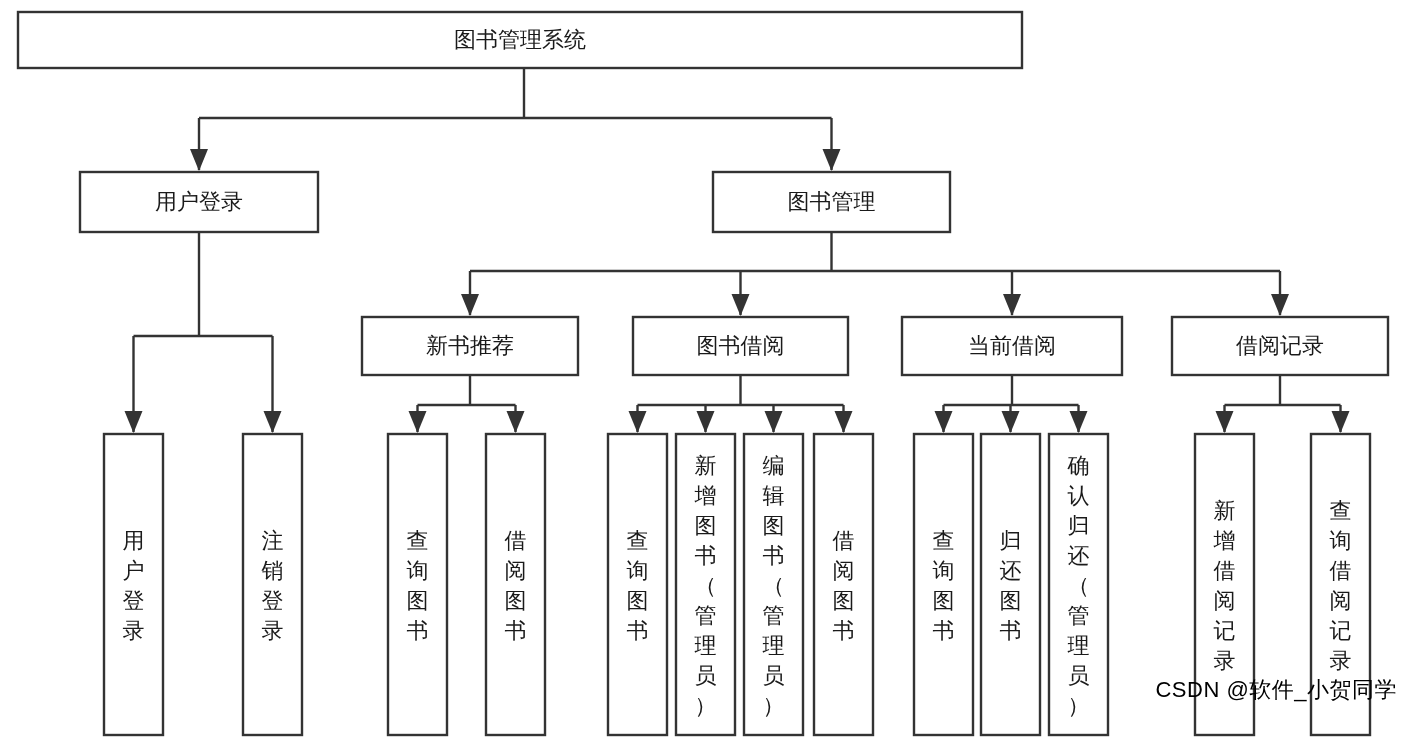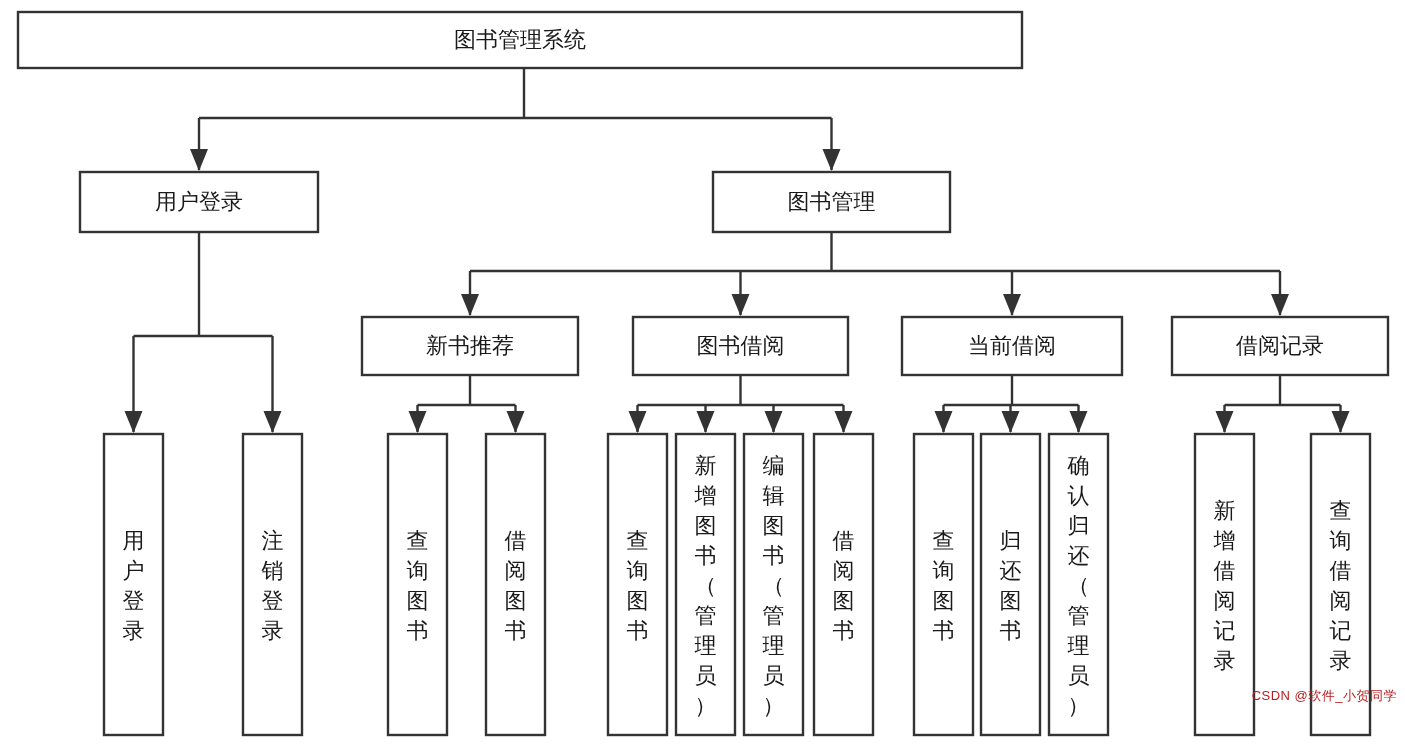--- a/index.html
+++ b/index.html
@@ -54,22 +54,22 @@
   }
   .arrow-head {
     fill: #333333;
     stroke: none;
   }
   .watermark {
     position: absolute;
     right: 8px;
     bottom: 6px;
     font-family: "Liberation Sans", "DejaVu Sans", sans-serif;
-    font-size: 13px;
-    color: #b91c1c;
+    font-size: 22px;
+    color: #000000;
     letter-spacing: 0.5px;
     white-space: nowrap;
     user-select: none;
   }
 </style>
 </head>
 <body>
 
 <div id="diagram-root">
 

